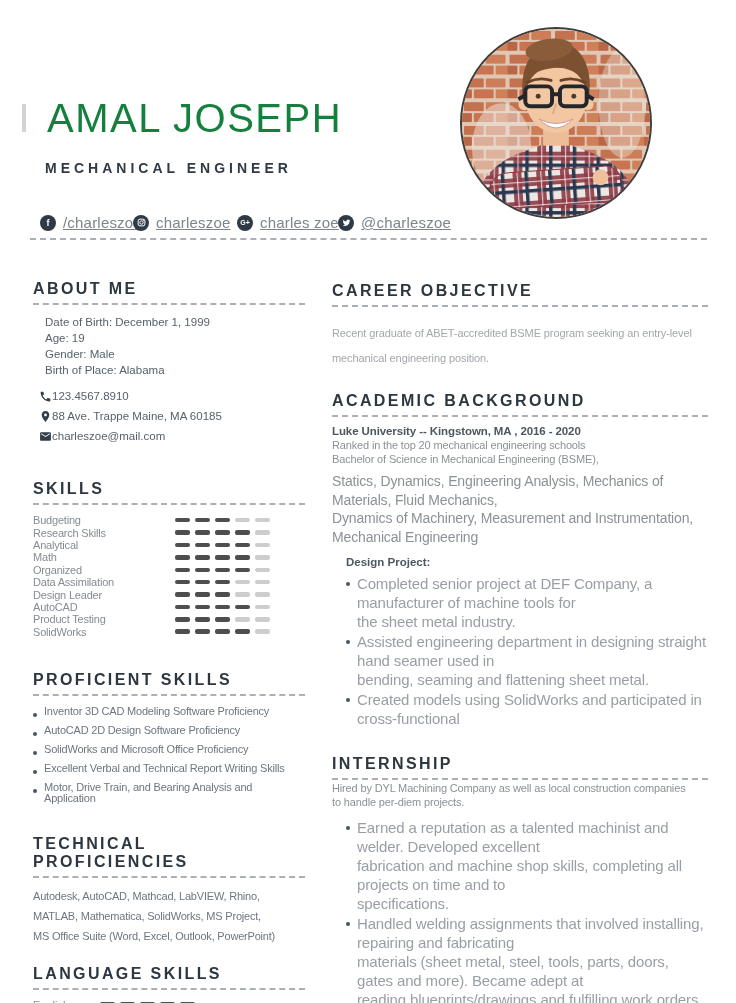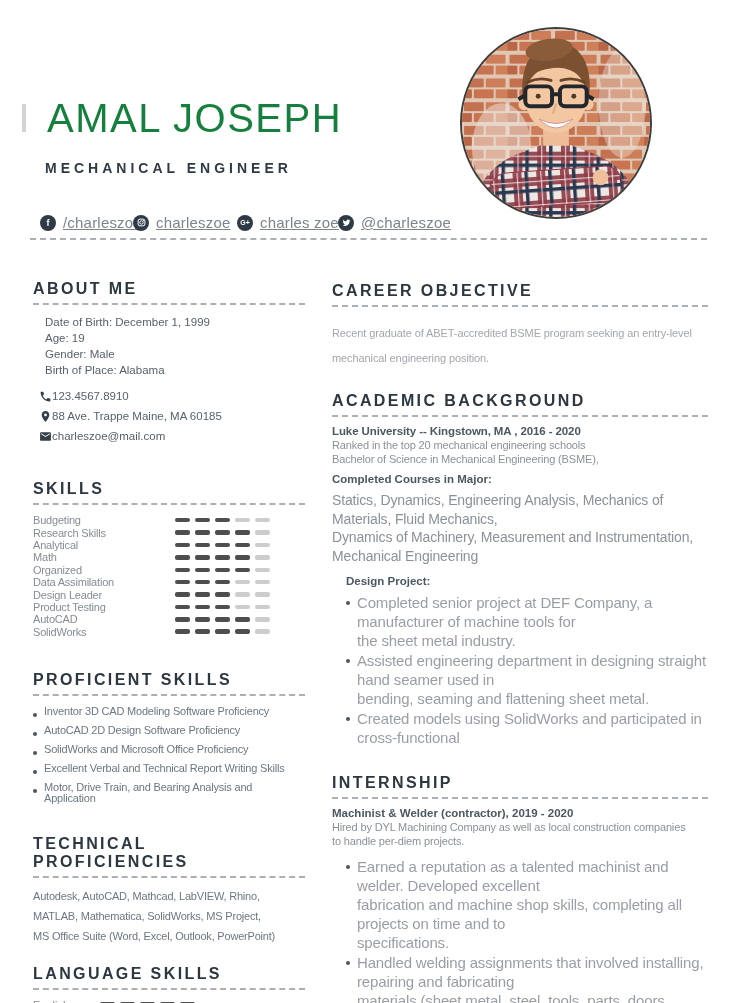--- a/index.html
+++ b/index.html
@@ -283,36 +283,36 @@
             <span class="sk-label">Design Leader</span>
             <span class="bars">
               <span class="seg seg-on"></span>
               <span class="seg seg-on"></span>
               <span class="seg seg-on"></span>
               <span class="seg seg-off"></span>
               <span class="seg seg-off"></span>
             </span>
           </div>
         <div class="sk-row">
+            <span class="sk-label">AutoCAD</span>
+            <span class="bars">
+              <span class="seg seg-on"></span>
+              <span class="seg seg-on"></span>
+              <span class="seg seg-on"></span>
+              <span class="seg seg-on"></span>
+              <span class="seg seg-off"></span>
+            </span>
+          </div>
+        <div class="sk-row">
             <span class="sk-label">Product Testing</span>
             <span class="bars">
               <span class="seg seg-on"></span>
               <span class="seg seg-on"></span>
               <span class="seg seg-on"></span>
               <span class="seg seg-off"></span>
-              <span class="seg seg-off"></span>
-            </span>
-          </div>
-        <div class="sk-row">
-            <span class="sk-label">AutoCAD</span>
-            <span class="bars">
-              <span class="seg seg-on"></span>
-              <span class="seg seg-on"></span>
-              <span class="seg seg-on"></span>
-              <span class="seg seg-on"></span>
               <span class="seg seg-off"></span>
             </span>
           </div>
         <div class="sk-row">
             <span class="sk-label">SolidWorks</span>
             <span class="bars">
               <span class="seg seg-on"></span>
               <span class="seg seg-on"></span>
               <span class="seg seg-on"></span>
               <span class="seg seg-on"></span>
@@ -380,21 +380,20 @@
       <h2 class="sec-head">CAREER OBJECTIVE</h2>
       <div class="co-text ml">Recent graduate of ABET-accredited BSME program seeking an entry-level
 mechanical engineering position.</div>
     </section>
 
     <section class="acad-section">
       <h2 class="sec-head">ACADEMIC BACKGROUND</h2>
       <div class="school-line">Luke University -- Kingstown, MA , 2016 - 2020</div>
       <div class="sub-lines ml">Ranked in the top 20 mechanical engineering schools
 Bachelor of Science in Mechanical Engineering (BSME),</div>
-      <div class="courses-head">Completed Courses in Major:</div>
       <div class="courses-lines ml">Statics, Dynamics, Engineering Analysis, Mechanics of Materials, Fluid Mechanics,
 Dynamics of Machinery, Measurement and Instrumentation, Mechanical Engineering</div>
       <div class="proj-head">Design Project:</div>
       <div class="proj-list">
         <div class="b-row">
             <span class="dot"></span>
             <span class="b-text ml">Completed senior project at DEF Company, a manufacturer of machine tools for
 the sheet metal industry.</span>
           </div>
         <div class="b-row">
@@ -404,21 +403,20 @@
           </div>
         <div class="b-row">
             <span class="dot"></span>
             <span class="b-text ml">Created models using SolidWorks and participated in cross-functional</span>
           </div>
       </div>
     </section>
 
     <section class="int-section">
       <h2 class="sec-head">INTERNSHIP</h2>
-      <div class="role-line">Machinist &amp; Welder (contractor), 2019 - 2020</div>
       <div class="intro-lines ml">Hired by DYL Machining Company as well as local construction companies
 to handle per-diem projects.</div>
       <div class="int-list">
         <div class="b-row">
             <span class="dot"></span>
             <span class="b-text ml">Earned a reputation as a talented machinist and welder. Developed excellent
 fabrication and machine shop skills, completing all projects on time and to
 specifications.</span>
           </div>
         <div class="b-row">

